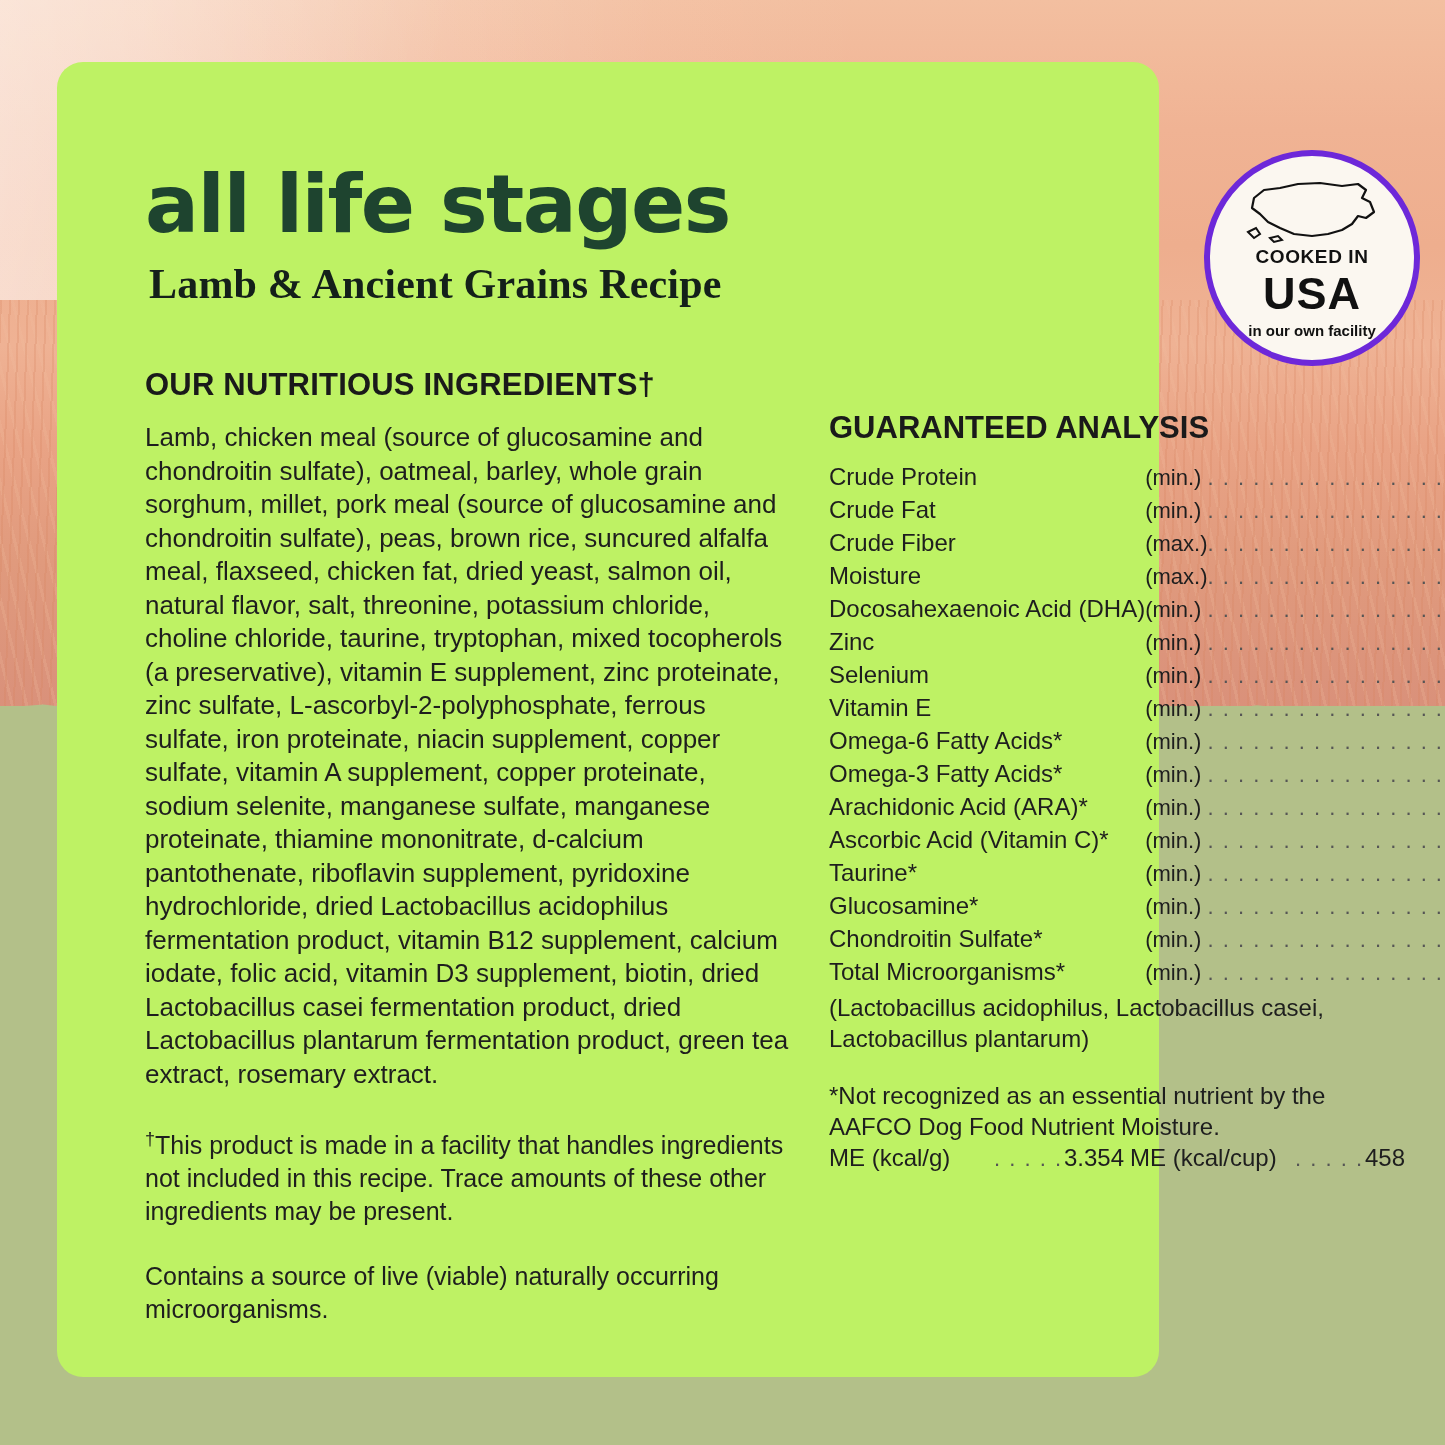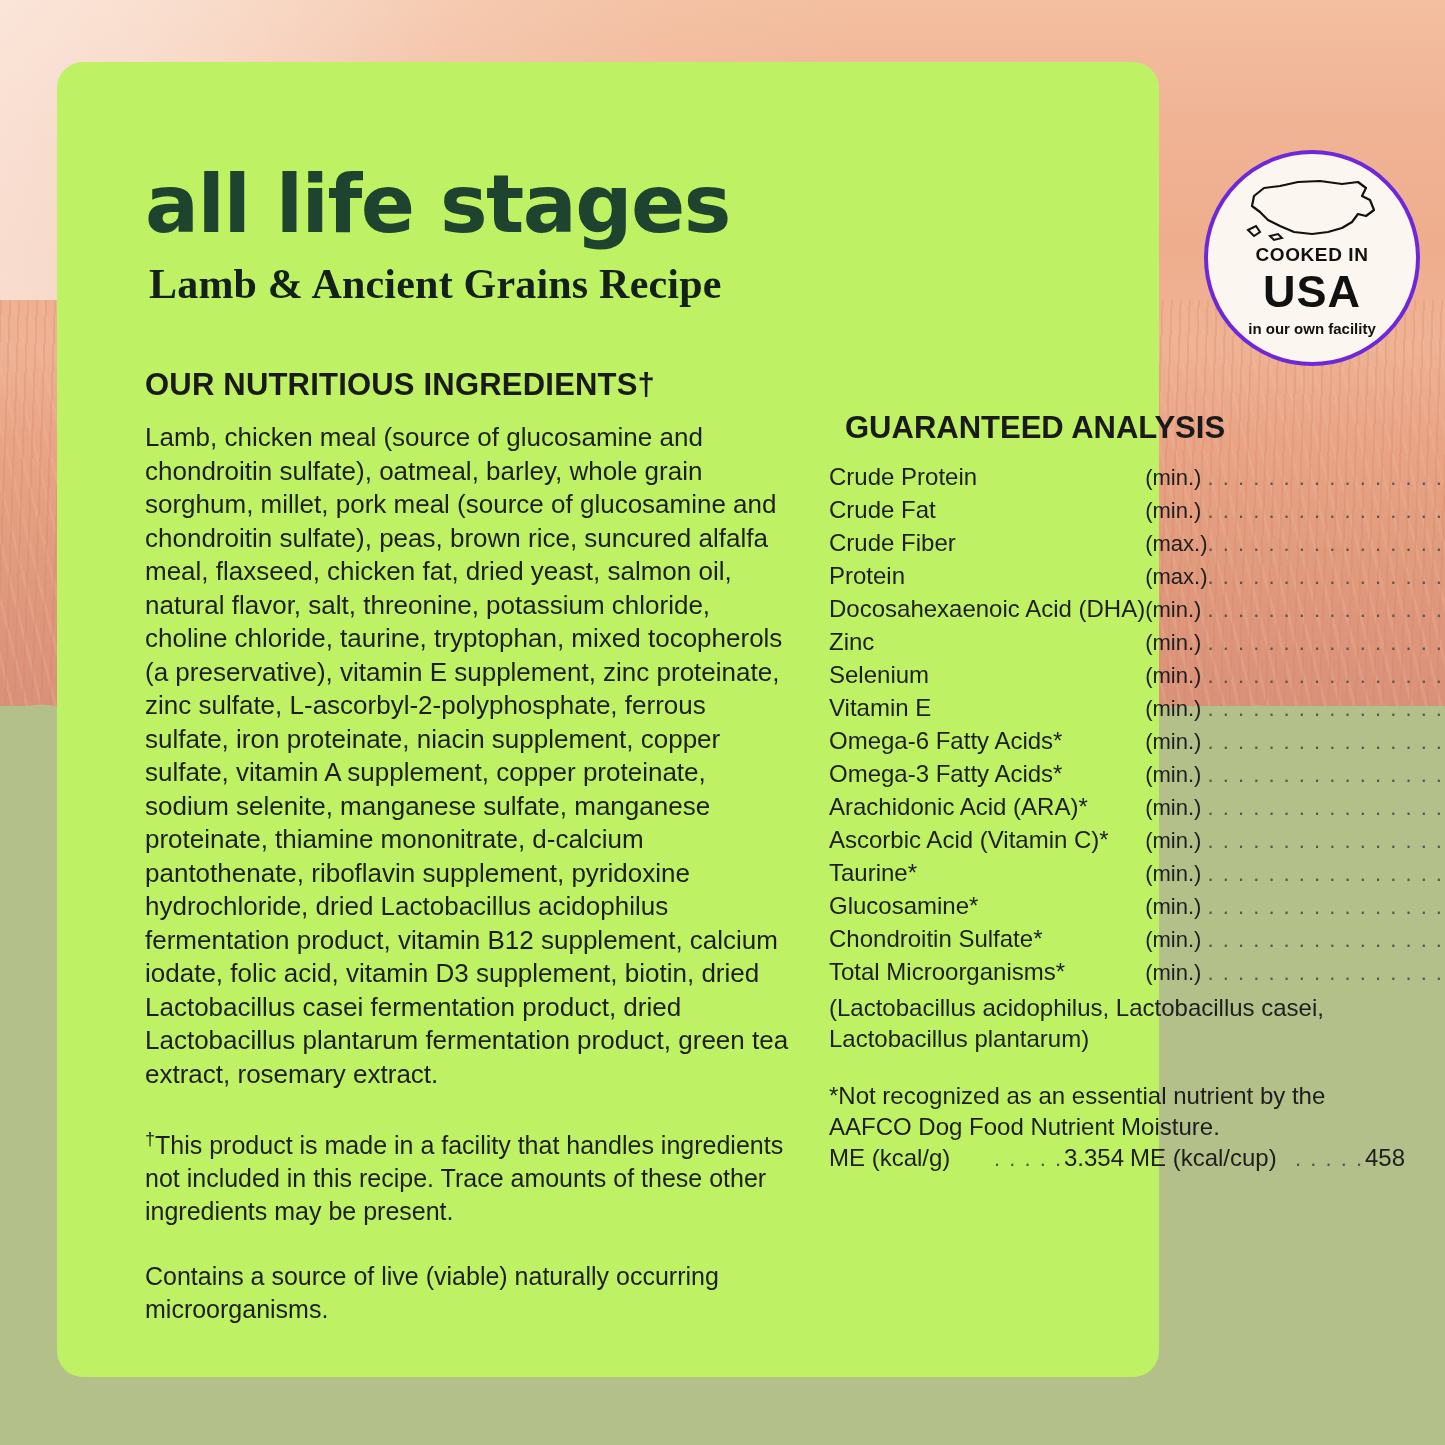--- a/index.html
+++ b/index.html
@@ -128,21 +128,21 @@
   }
 
   
   .usa-badge {
     position: absolute;
     left: 1147px;
     top: 88px;
     width: 216px;
     height: 216px;
     border-radius: 50%;
-    border: 4px solid #6d28d9;
+    border: 6px solid #6d28d9;
     background: #fbf7f0;
     text-align: center;
     box-sizing: border-box;
   }
   .usa-map {
     position: absolute;
     left: 50%;
     top: 22px;
     transform: translateX(-50%);
   }
@@ -213,21 +213,21 @@
     margin: 32px 0 0 0;
   }
   .note sup { font-size: 18px; }
 
   
   .ga-head {
     font-family: "Liberation Sans", sans-serif;
     font-size: 31px;
     font-weight: 700;
     color: #1a1a1a;
-    margin: 0 0 14px 16px;
+    margin: 0 0 14px 0;
   }
   .ga-table {
     width: 100%;
     border-collapse: collapse;
     font-family: "Liberation Sans", sans-serif;
     font-size: 24px;
     color: #1e1e1e;
   }
   .ga-table td {
     padding: 2.5px 0;
@@ -333,21 +333,21 @@
               <td class="ga-name">Crude Fat</td>
               <td class="ga-min">(min.)</td>
               <td class="ga-dots">. . . . . . . . . . . . . . . . . . . .</td>
             </tr>
             <tr>
               <td class="ga-name">Crude Fiber</td>
               <td class="ga-min">(max.)</td>
               <td class="ga-dots">. . . . . . . . . . . . . . . . . . . .</td>
             </tr>
             <tr>
-              <td class="ga-name">Protein</td>
+              <td class="ga-name">Moisture</td>
               <td class="ga-min">(max.)</td>
               <td class="ga-dots">. . . . . . . . . . . . . . . . . . . .</td>
             </tr>
             <tr>
               <td class="ga-name">Docosahexaenoic Acid (DHA)</td>
               <td class="ga-min">(min.)</td>
               <td class="ga-dots">. . . . . . . . . . . . . . . . . . . .</td>
             </tr>
             <tr>
               <td class="ga-name">Zinc</td>

